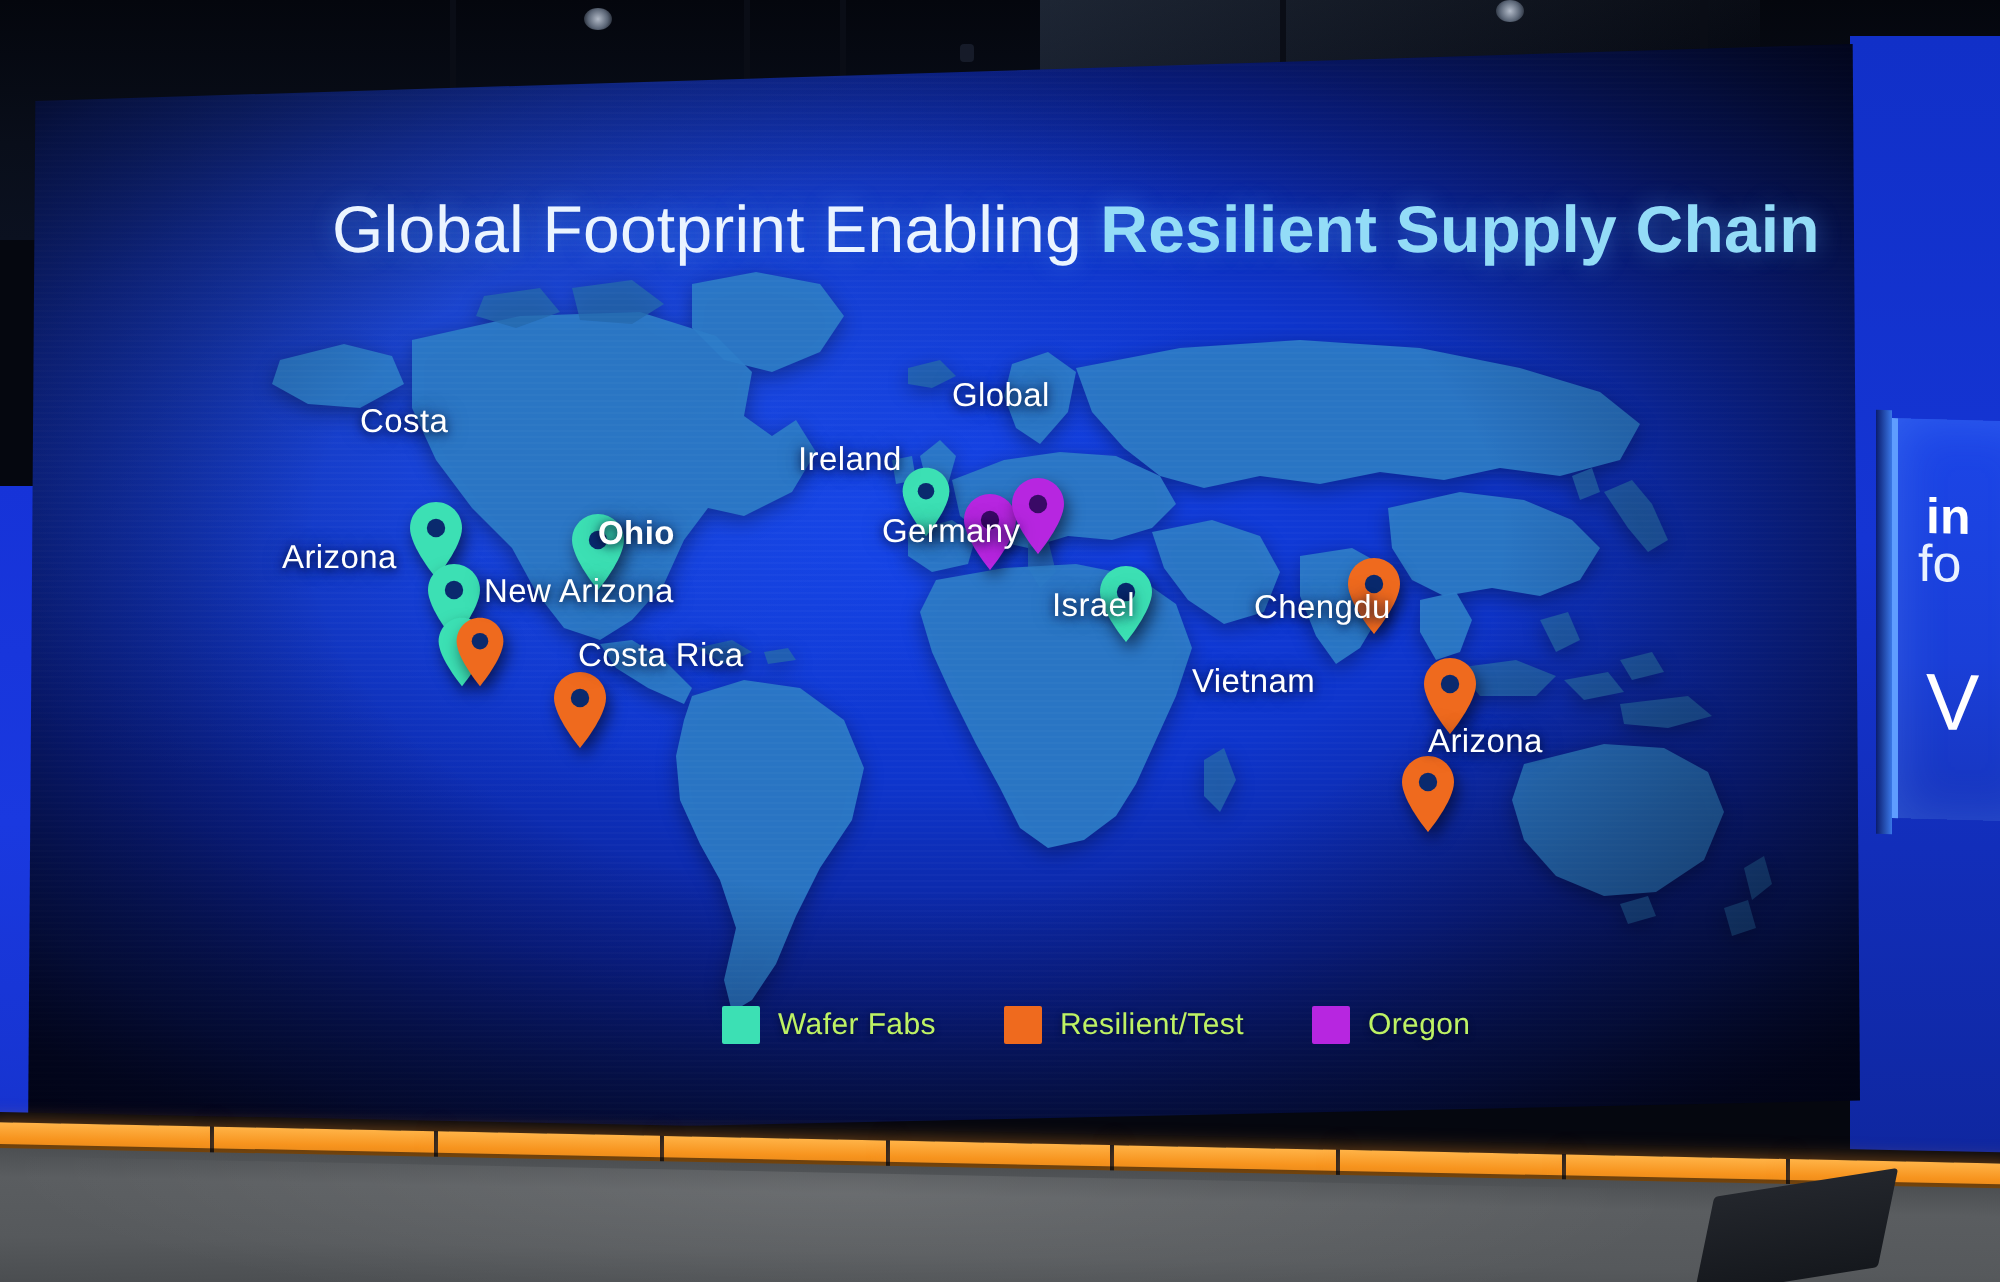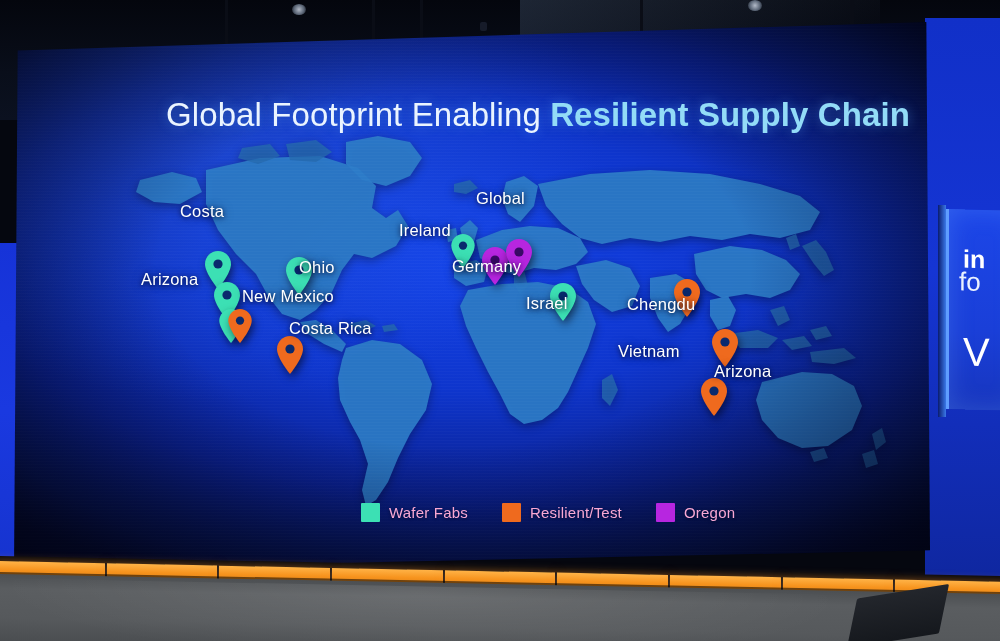--- a/index.html
+++ b/index.html
@@ -97,21 +97,21 @@
   .plabel{
     position:absolute;color:#ffffff;font-size:16.5px;font-weight:400;
     white-space:nowrap;letter-spacing:.2px;
     text-shadow:0 1px 4px rgba(0,10,40,.85), 0 0 10px rgba(0,20,70,.5);
   }
 
   
   .legend{position:absolute;left:347px;top:481px;display:flex;align-items:center;gap:0;}
   .leg-item{display:flex;align-items:center;margin-right:34px;}
   .leg-sw{width:19px;height:19px;border-radius:1px;margin-right:9px;}
-  .leg-tx{color:#f9a8d4;font-size:15px;letter-spacing:.2px;text-shadow:0 1px 3px rgba(0,10,40,.8);}
+  .leg-tx{color:#bef264;font-size:15px;letter-spacing:.2px;text-shadow:0 1px 3px rgba(0,10,40,.8);}
 
   
   .aux-right{
     position:absolute;left:946px;top:210px;width:70px;height:200px;
     background:linear-gradient(180deg,#1c46e8 0%,#1a3fd8 60%,#1735bd 100%);
     border-left:3px solid #5f9dff;
     box-shadow:inset 0 0 24px rgba(120,180,255,.25);
     transform:skewY(1.6deg);
     overflow:hidden;
   }
@@ -375,29 +375,29 @@
 
     <div class="pin" style="left:700px;top:395px;">
       <svg viewBox="0 0 30 40">
           <path d="M15 1C7.8 1 2 6.8 2 14c0 9.4 13 25 13 25s13-15.6 13-25C28 6.8 22.2 1 15 1z" fill="#ef6a1e"></path>
           <circle cx="15" cy="14" r="4.6" fill="#0a2a6e"></circle>
         </svg>
     </div>
 
     <div class="plabel" style="left:166px;top:180px;">Costa</div>
     <div class="plabel" style="left:127px;top:248px;">Arizona</div>
-    <div class="plabel" style="left:228px;top:265px;">New Mexico</div>
-    <div class="plabel" style="left:285px;top:236px;">Ohio</div>
+    <div class="plabel" style="left:228px;top:265px;">New Arizona</div>
+    <div class="plabel" style="left:285px;top:236px;font-weight:bold;">Ohio</div>
     <div class="plabel" style="left:275px;top:297px;">Costa Rica</div>
     <div class="plabel" style="left:369px;top:199px;margin-left:16px;">Ireland</div>
-    <div class="plabel" style="left:438px;top:235px;">Germany</div>
+    <div class="plabel" style="left:427px;top:235px;">Germany</div>
     <div class="plabel" style="left:462px;top:167px;">Global</div>
     <div class="plabel" style="left:512px;top:272px;">Israel</div>
     <div class="plabel" style="left:613px;top:273px;">Chengdu</div>
-    <div class="plabel" style="left:604px;top:310px;margin-top:10px;">Vietnam</div>
+    <div class="plabel" style="left:582px;top:310px;">Vietnam</div>
     <div class="plabel" style="left:700px;top:340px;">Arizona</div>
 
     <div class="legend">
       <div class="leg-item">
         <span class="leg-sw" style="background:#3ce0b4;"></span>
         <span class="leg-tx">Wafer Fabs</span>
       </div>
       <div class="leg-item">
         <span class="leg-sw" style="background:#ef6a1e;"></span>
         <span class="leg-tx">Resilient/Test</span>

